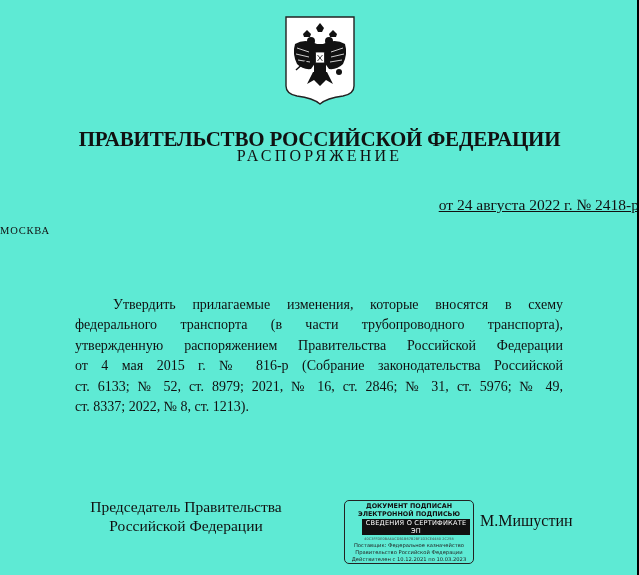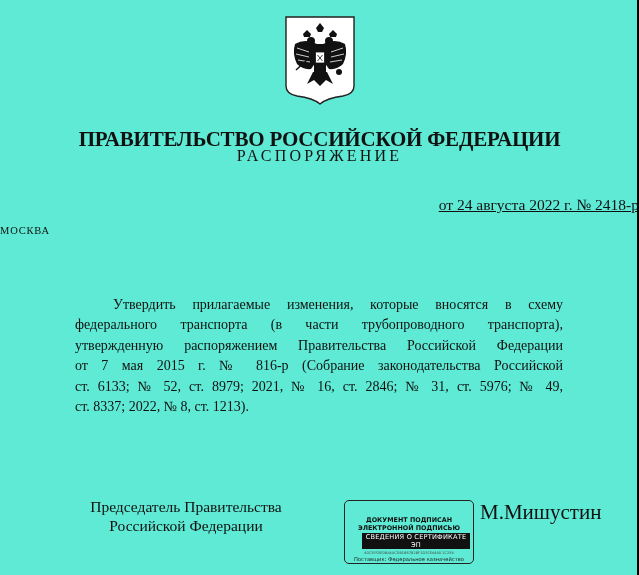--- a/index.html
+++ b/index.html
@@ -87,21 +87,21 @@
       border-radius: 5px;
       box-sizing: border-box;
       font-family: "DejaVu Sans", "Liberation Sans", sans-serif;
       text-align: center;
       overflow: hidden;
     }
     .stamp .s-head {
       font-weight: bold;
       font-size: 6.4px;
       line-height: 7.6px;
-      margin-top: 16px;
+      margin-top: 2px;
     }
     .stamp .s-bar {
       background: #111;
       color: #fff;
       font-size: 6.6px;
       line-height: 8px;
       margin: 1px 3px 0 17px;
       letter-spacing: 0.2px;
     }
     .stamp .s-serial {
@@ -111,22 +111,22 @@
       margin-top: 1px;
       letter-spacing: 0.1px;
     }
     .stamp .s-row {
       font-size: 5.2px;
       line-height: 7px;
       color: #222;
     }
     .signer-name {
       position: absolute;
-      left: 480px; top: 500px;
-      font-size: 21px;
+      left: 480px; top: 512px;
+      font-size: 16px;
     }
   </style>
 </head>
 <body>
 
 <div class="page">
 
   <div class="emblem">
     <svg width="74" height="92" viewBox="0 0 74 92">
 
@@ -159,21 +159,21 @@
 
   <div class="gov-title">ПРАВИТЕЛЬСТВО РОССИЙСКОЙ ФЕДЕРАЦИИ</div>
   <div class="doc-type">РАСПОРЯЖЕНИЕ</div>
   <div class="doc-date">от 24 августа 2022 г. № 2418-р</div>
   <div class="doc-city">МОСКВА</div>
 
   <div class="body-text">
     <span class="line first">Утвердить прилагаемые изменения, которые вносятся в схему</span>
     <span class="line">федерального транспорта (в части трубопроводного транспорта),</span>
     <span class="line">утвержденную распоряжением Правительства Российской Федерации</span>
-    <span class="line">от 7 мая 2015 г. № 816-р (Собрание законодательства Российской</span>
+    <span class="line">от 4 мая 2015 г. № 816-р (Собрание законодательства Российской</span>
     <span class="line">ст. 6133; № 52, ст. 8979; 2021, № 16, ст. 2846; № 31, ст. 5976; № 49,</span>
     <span class="line last">ст. 8337; 2022, № 8, ст. 1213).</span>
   </div>
 
   <div class="signer">
     <div>Председатель Правительства</div>
     <div>Российской Федерации</div>
   </div>
 
   <div class="stamp">

